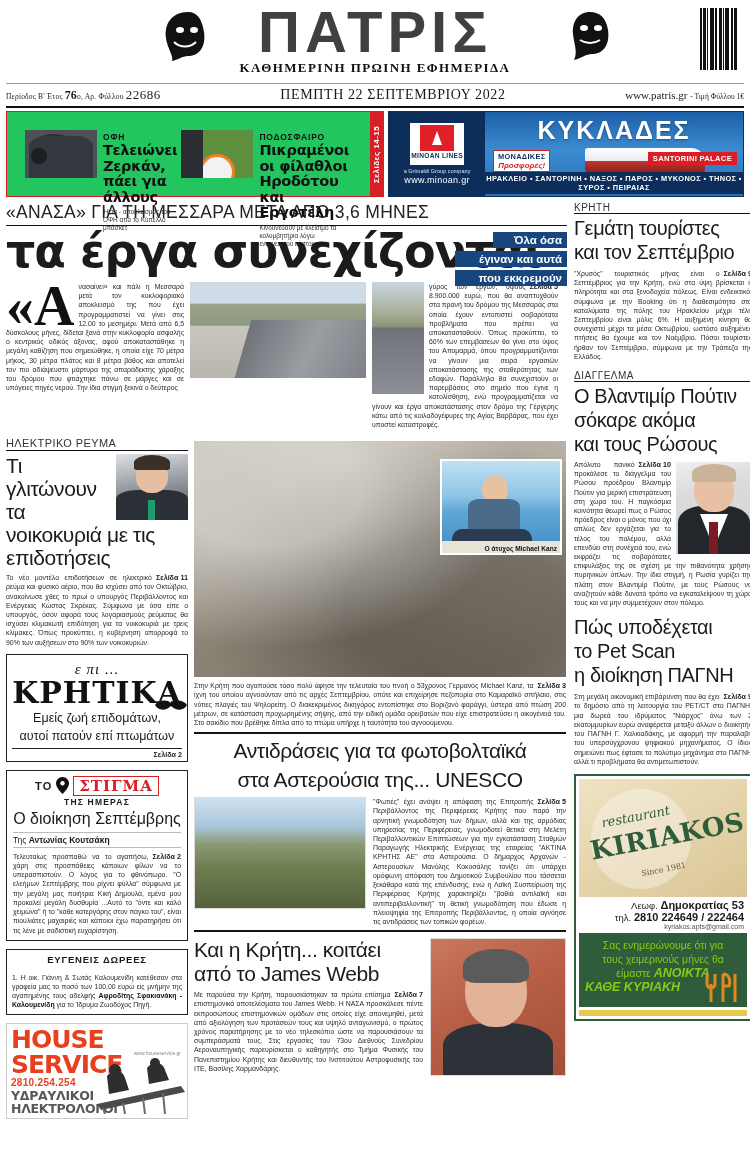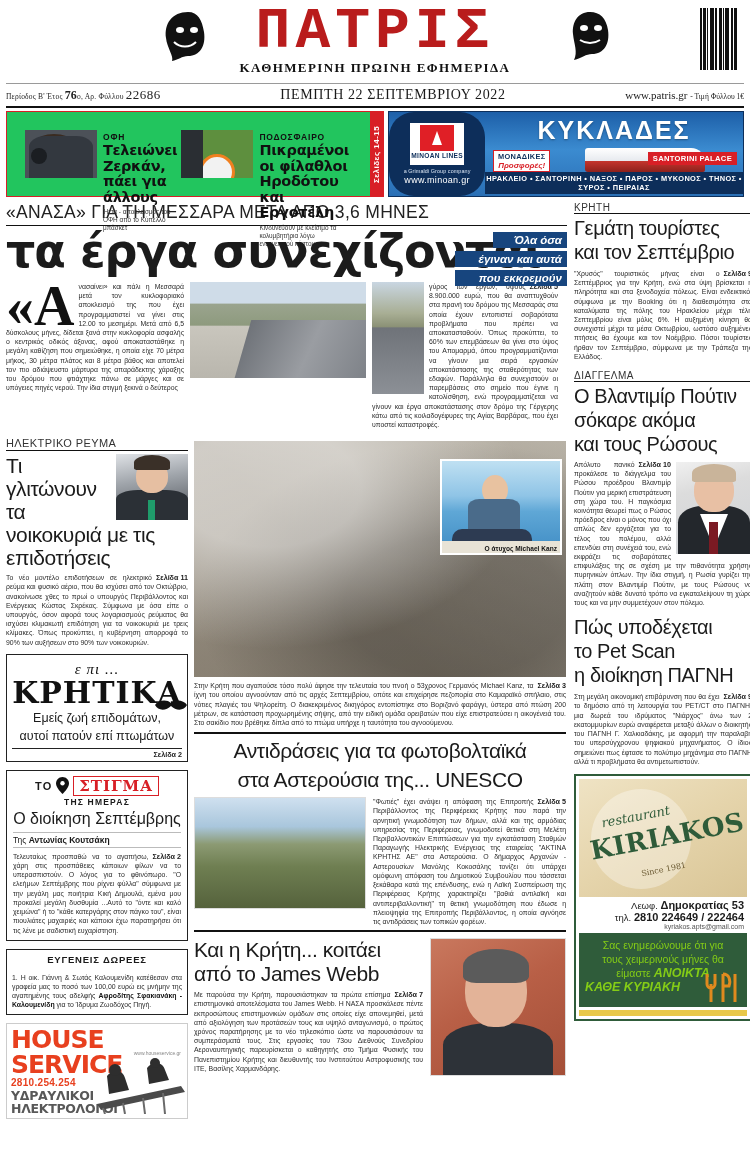--- a/index.html
+++ b/index.html
@@ -15,26 +15,26 @@
     position: relative;
     width: 750px; height: 1151px;
     background: #fff;
     padding: 0 6px;
   }
 
   
   .masthead { position: relative; height: 80px; }
   .mast-center { text-align: center; padding-top: 2px; }
   .mast-title {
-    font-family: Liberation Mono, monospace;
+    font-family: Liberation Sans, sans-serif;
     font-weight: bold;
     font-size: 58px;
     letter-spacing: 5px;
     line-height: 60px;
-    color: #b91c1c;
+    color: #404040;
   }
   .mast-sub {
     font-family: "Liberation Serif", serif;
     font-weight: bold;
     font-size: 13px;
     letter-spacing: 1.4px;
     color: #111;
     margin-top: -2px;
   }
   .mast-face {
@@ -89,21 +89,21 @@
     font-size: 8px; font-weight: bold; letter-spacing: .5px;
   }
   .minoan {
     flex: 1; border: 1px solid #0c2f5c;
     background: linear-gradient(180deg,#1d5fa8 0%,#3b8bd0 45%,#2a6fb5 100%);
     display: flex; overflow: hidden; position: relative;
   }
   .mn-left {
     flex: 0 0 96px; background: #0d2e5a; color:#fff;
     display: flex; flex-direction: column; align-items: center;
-    justify-content: center; padding: 3px; border-radius: 25px;
+    justify-content: center; padding: 3px;
   }
   .mn-logo {
     background: #fff; width: 54px; height: 42px;
     display: flex; flex-direction: column; align-items: center; justify-content: flex-start;
     padding-top: 2px;
   }
   .mn-logo .sq { width: 34px; height: 26px; background: #e01f26; position: relative; }
   .mn-logo .sq:after {
     content: ""; position: absolute; left: 50%; top: 50%;
     transform: translate(-50%,-50%);
@@ -160,21 +160,21 @@
   .lead-wrap { position: relative; }
   .lead-head {
     font-family: "DejaVu Sans", sans-serif;
     font-weight: bold;
     font-size: 46px; line-height: 47px;
     letter-spacing: -1px; color: #1b1b1b;
     padding-top: 2px;
   }
   .flags { position: absolute; right: 0; top: 6px; width: 112px; }
   .flag {
-    background: #17457e; color: #fff; font-style: italic; font-weight: bold;
+    background: #17457e; color: #fff; font-weight: bold;
     font-size: 11.5px; padding: 2px 5px; margin-bottom: 3px; text-align: right;
   }
   .flag.f1 { margin-left: 38px; }
 
   
   .lead-body { display: flex; gap: 6px; margin-top: 7px; }
   .lb-col { width: 178px; flex: 0 0 178px; }
   .lb-photo { width: 176px; flex: 0 0 176px; }
   .dropcap {
     float: left; font-family: "Liberation Serif", serif;

